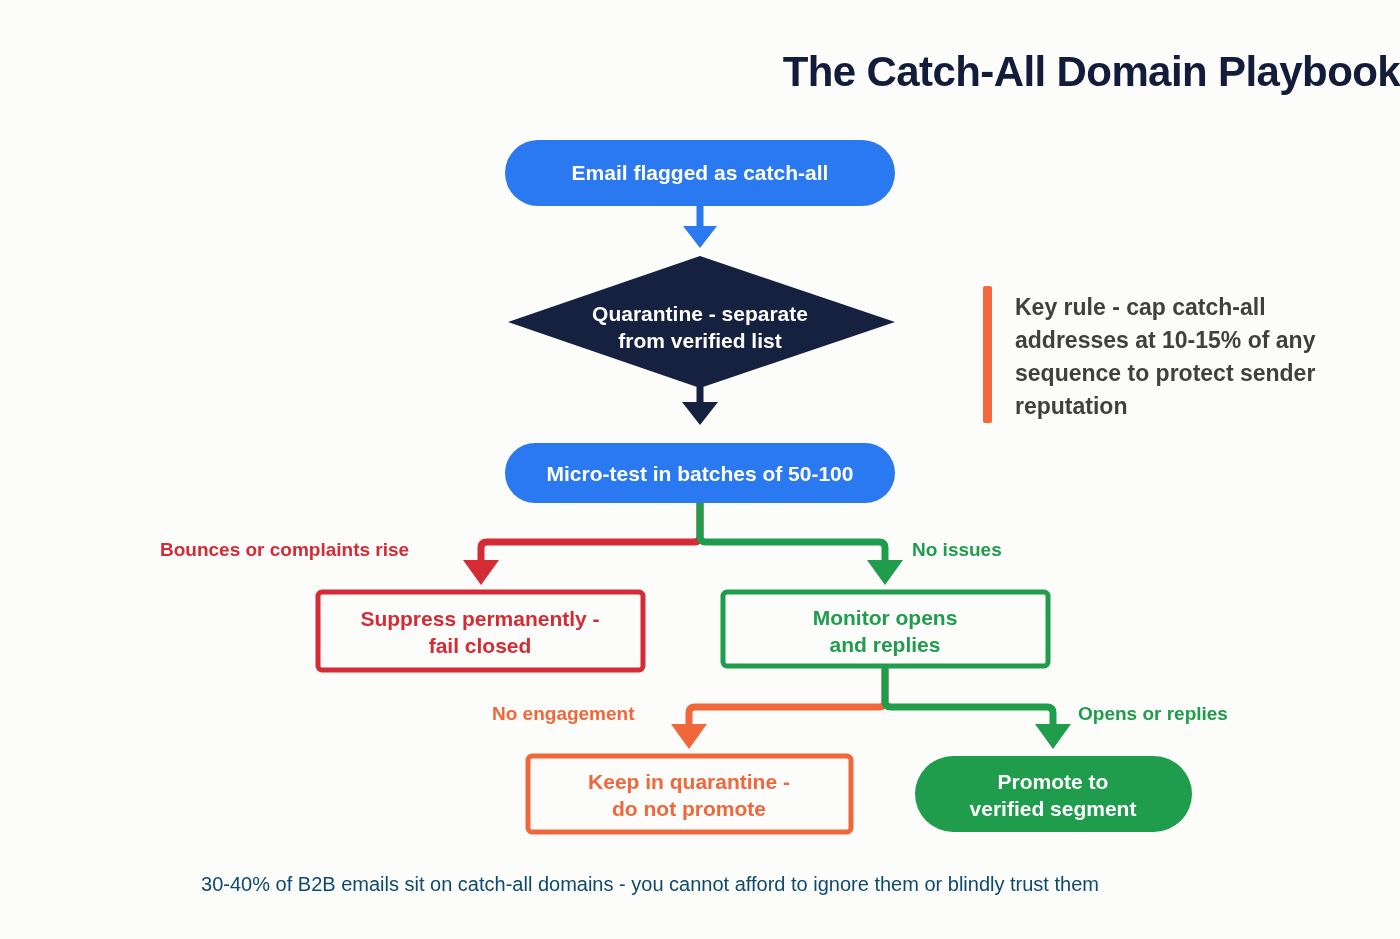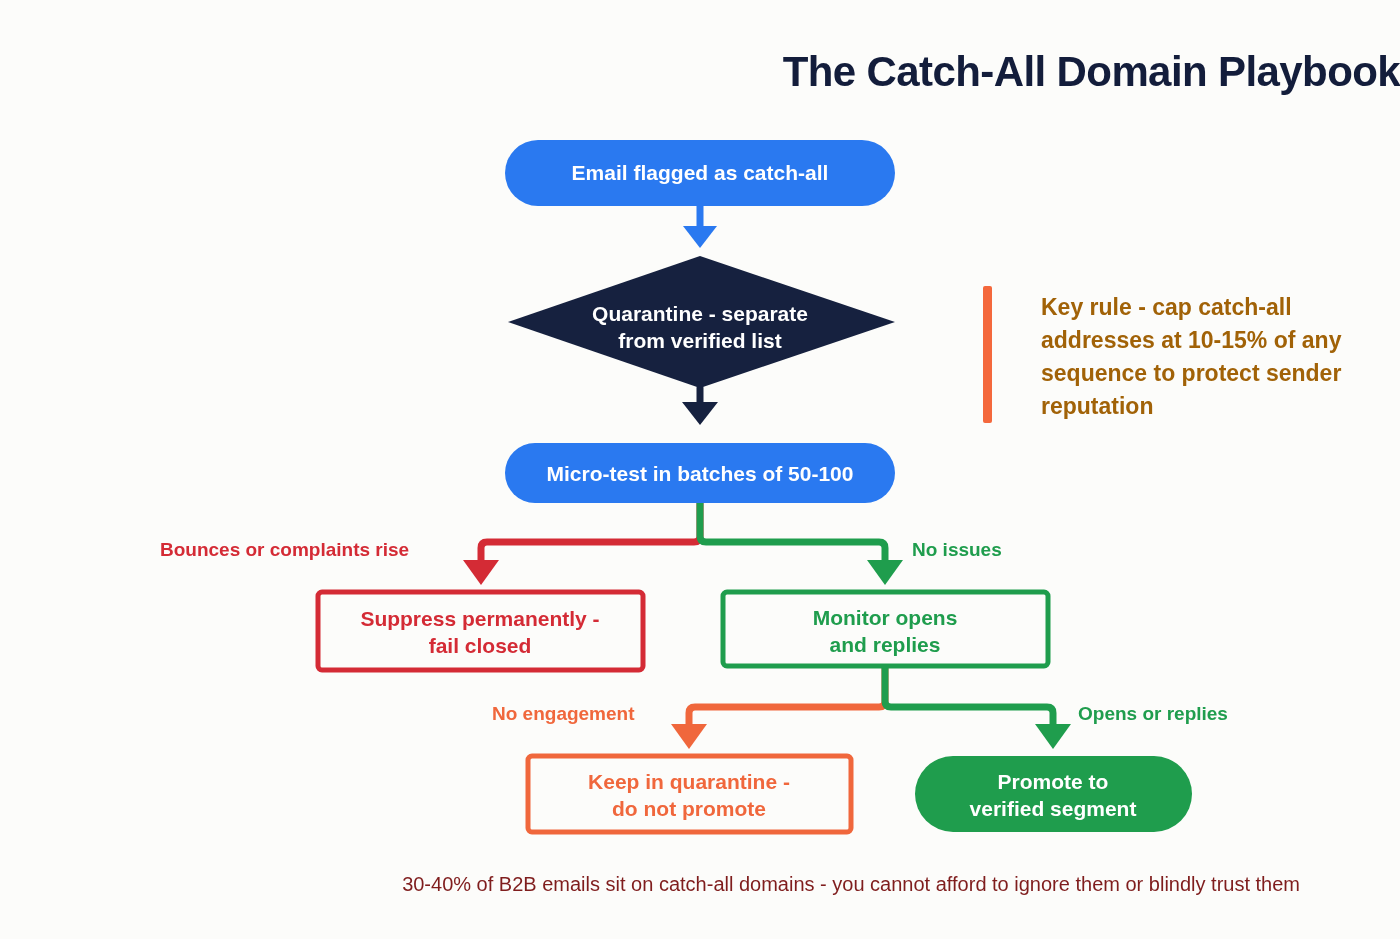--- a/index.html
+++ b/index.html
@@ -29,47 +29,46 @@
     font-size: 42px;
     font-weight: 700;
     letter-spacing: -0.6px;
     color: #131d3b;
   }
   .footer {
     position: absolute;
     left: 0;
     top: 873px;
     width: 1300px;
-    text-align: right;
+    text-align: center;
     font-size: 20px;
     font-weight: 400;
-    color: #7f1d1d;
+    color: #0c4a6e;
   }
   .keyrule {
     position: absolute;
     left: 983px;
     top: 286px;
     width: 372px;
     display: flex;
     align-items: stretch;
   }
   .keyrule-bar {
     width: 9px;
     background: #f4683c;
     border-radius: 2px;
     flex: 0 0 9px;
     margin-right: 23px;
   }
   .keyrule-text {
     font-size: 23px;
     font-weight: 700;
     line-height: 1.44;
-    color: #a16207;
+    color: #404040;
     padding-top: 5px;
-    margin-left: 26px;
   }
   svg.flow {
     position: absolute;
     left: 0;
     top: 0;
     width: 1400px;
     height: 939px;
   }
   svg.flow text {
     font-family: "Liberation Sans", "DejaVu Sans", sans-serif;

